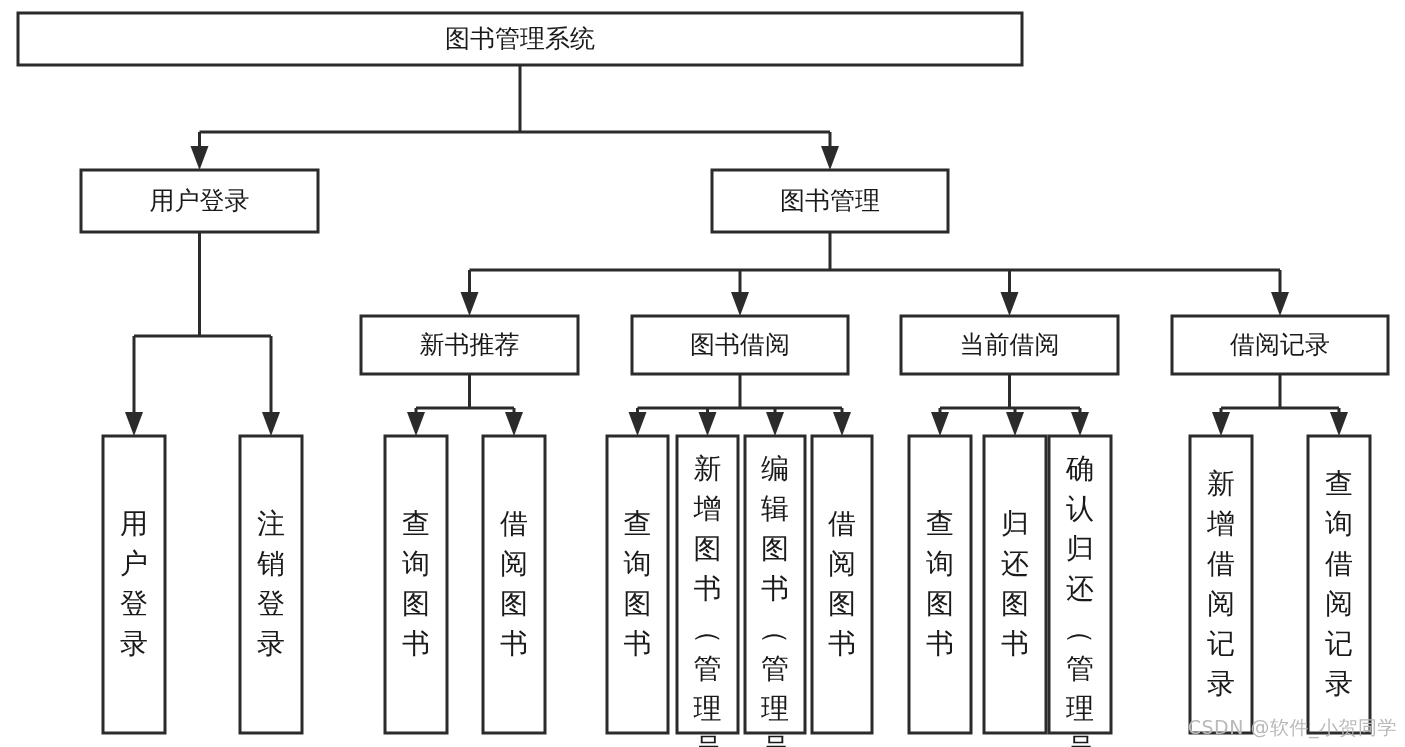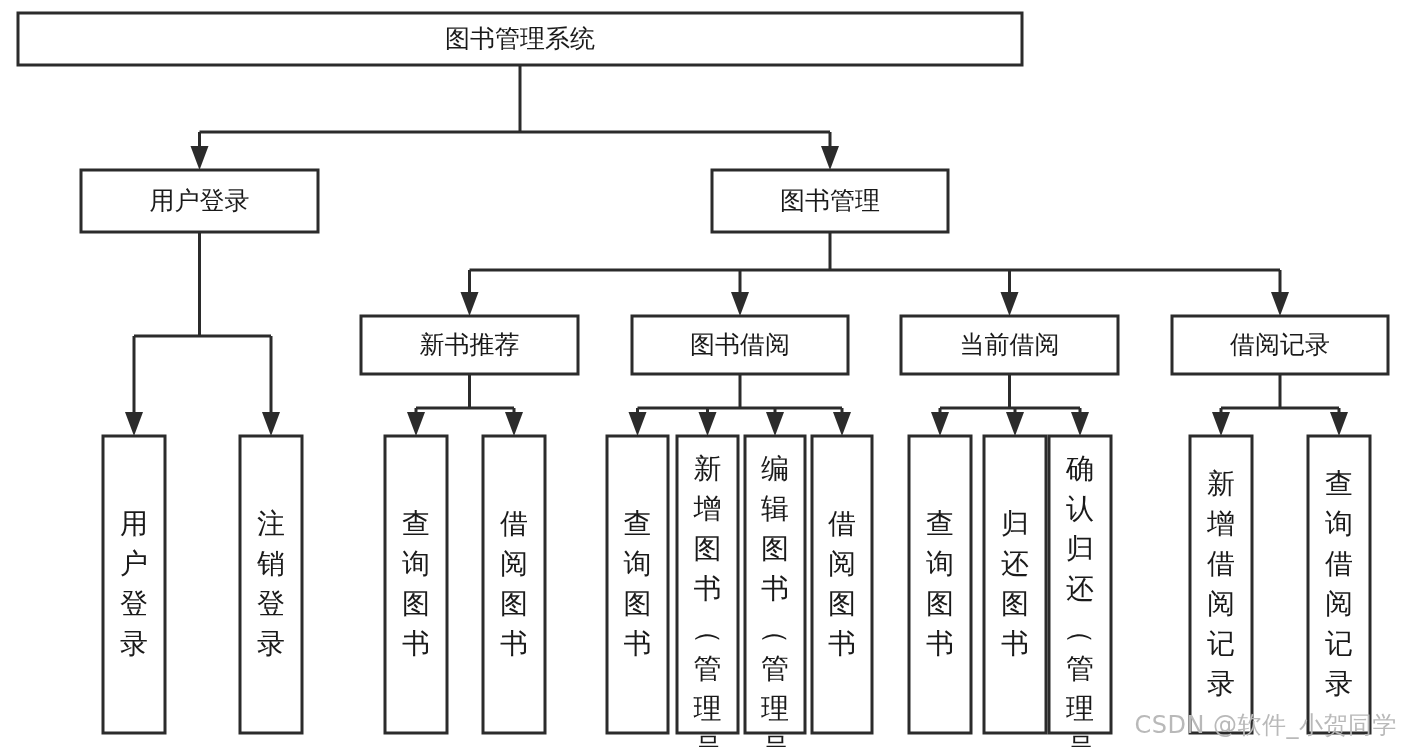--- a/index.html
+++ b/index.html
@@ -46,21 +46,21 @@
     font-size: 28px;
     fill: #1a1a1a;
     text-anchor: middle;
     dominant-baseline: middle;
   }
   .watermark {
     position: absolute;
     right: 8px;
     bottom: 6px;
     font-family: "DejaVu Sans", "Liberation Sans", sans-serif;
-    font-size: 24px;
+    font-size: 19px;
     color: #b9b9b9;
     white-space: nowrap;
     letter-spacing: 0.5px;
     pointer-events: none;
   }
 </style>
 </head>
 <body>
 
 <svg id="chart-root" viewBox="0 0 1405 747" width="1405" height="747">

